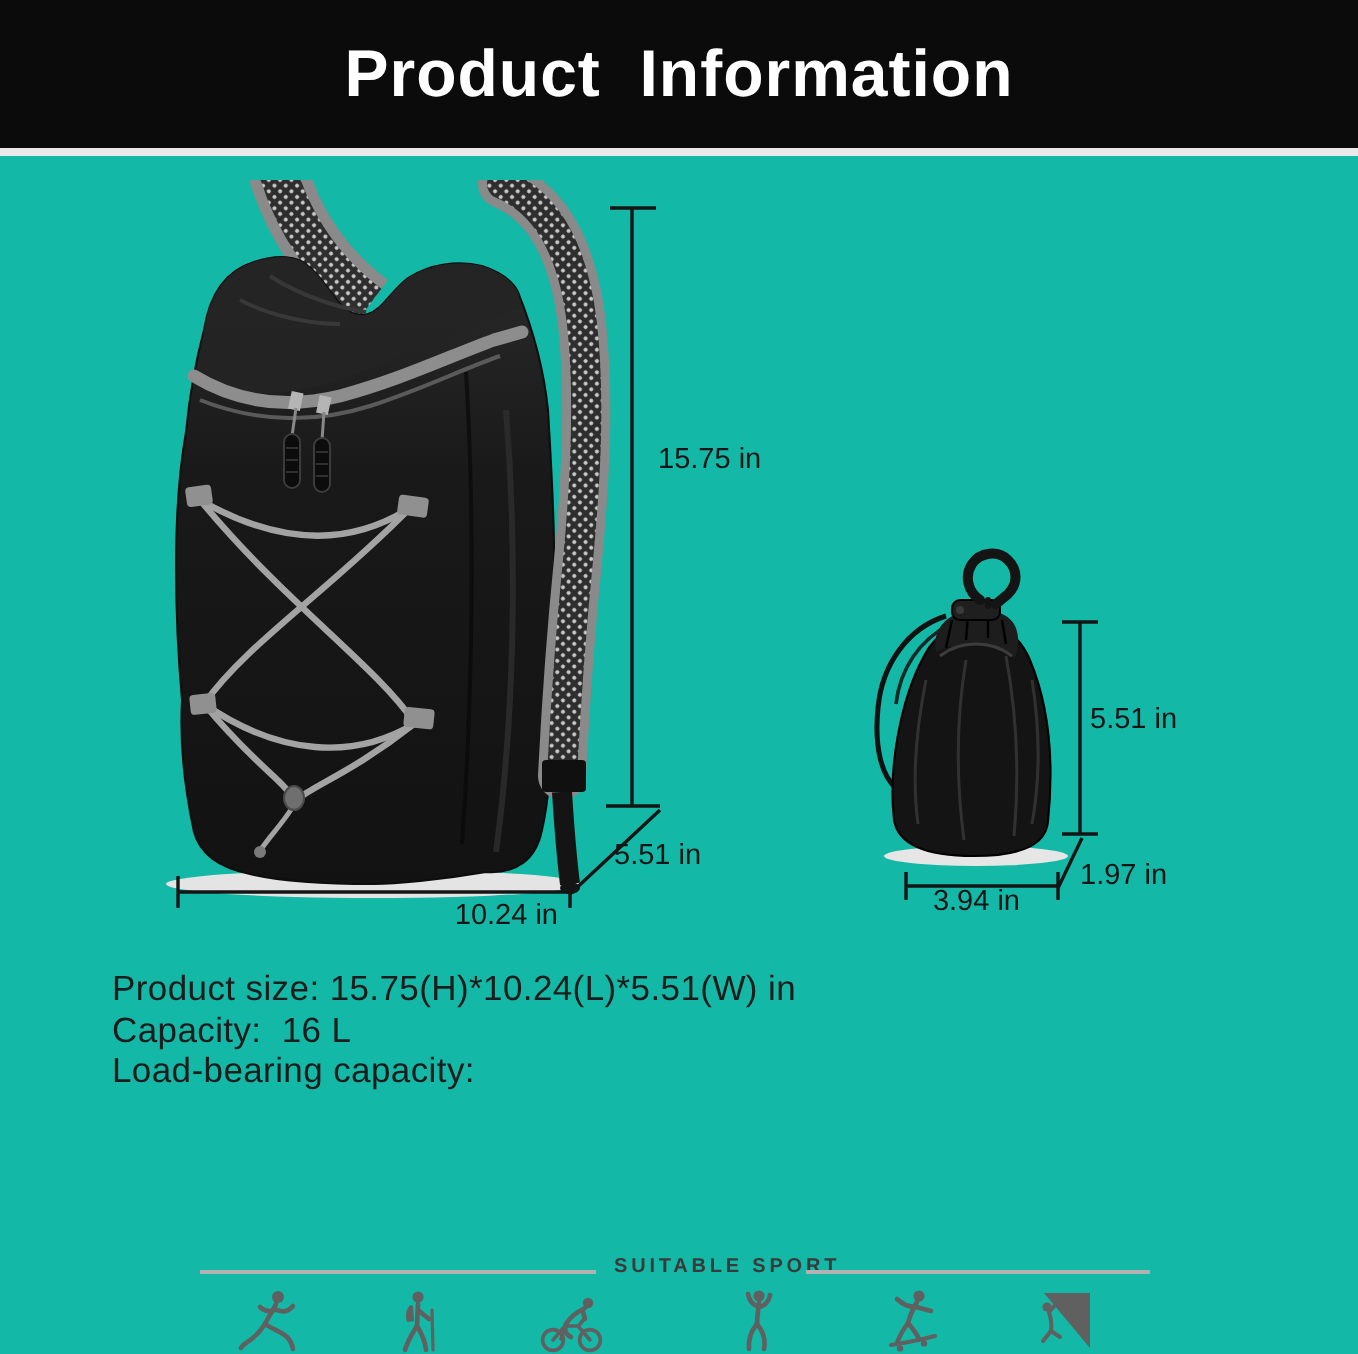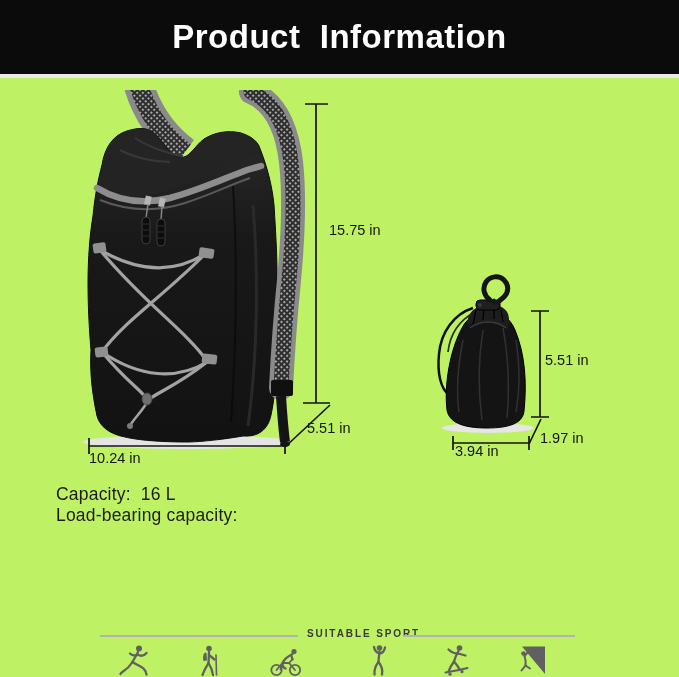--- a/index.html
+++ b/index.html
@@ -1,29 +1,29 @@
 <!DOCTYPE html>
 <html><head>
 <meta charset="utf-8">
 <style>
   html,body { margin:0; padding:0; background:#fff; }
-  .page { position:relative; width:679px; height:677px; background:#bef264; overflow:hidden;
+  .page { position:relative; width:679px; height:677px; background:#14b8a6; overflow:hidden;
           font-family:"Liberation Sans", sans-serif; }
 
   
   .header { position:absolute; top:0; left:0; width:679px; height:74px; background:#0b0b0b;
             display:flex; align-items:center; justify-content:center; }
   .header-title { color:#ffffff; font-size:33px; font-weight:700; letter-spacing:.5px; white-space:pre; }
   .header-strip { position:absolute; top:74px; left:0; width:679px; height:4px; background:#e9e9e9; }
 
   
   .illustration { position:absolute; }
   .dim-overlay { position:absolute; left:0; top:0; width:679px; height:677px; pointer-events:none; }
   .dim-label { position:absolute; font-size:14.5px; line-height:16px; color:#151515; white-space:nowrap; }
-  .dim-label.center { text-align:left; }
+  .dim-label.center { text-align:right; }
 
   
   .specs { position:absolute; left:56px; top:484px; font-size:17.5px; line-height:20.7px;
            color:#1c1c1c; letter-spacing:.2px; }
   .spec-line { white-space:pre; }
 
   
   .divider-line { position:absolute; top:635px; height:2px; background:#b2b2b2; }
   .divider-line.left  { left:100px; width:198px; }
   .divider-line.right { left:403px; width:172px; }
@@ -178,20 +178,21 @@
   </svg>
 
   <div class="dim-label" style="left:329px; top:222px;">15.75 in</div>
   <div class="dim-label" style="left:307px; top:420px;">5.51 in</div>
   <div class="dim-label center" style="left:89px; top:450px; width:190px;">10.24 in</div>
   <div class="dim-label" style="left:545px; top:352px;">5.51 in</div>
   <div class="dim-label" style="left:540px; top:430px;text-align:right;">1.97 in</div>
   <div class="dim-label center" style="left:455px; top:443px; width:55px;">3.94 in</div>
 
   <div class="specs">
+    <div class="spec-line">Product size: 15.75(H)*10.24(L)*5.51(W) in</div>
     <div class="spec-line">Capacity:  16 L</div>
     <div class="spec-line">Load-bearing capacity:</div>
   </div>
 
   <div class="divider-line left"></div>
   <div class="divider-title">SUITABLE SPORT</div>
   <div class="divider-line right"></div>
 
   <div class="sport-icon" style="left:117px;">
     <svg width="36" height="34" viewBox="0 0 34 34" fill="none" stroke="#606060" stroke-width="2.3" stroke-linecap="round">

